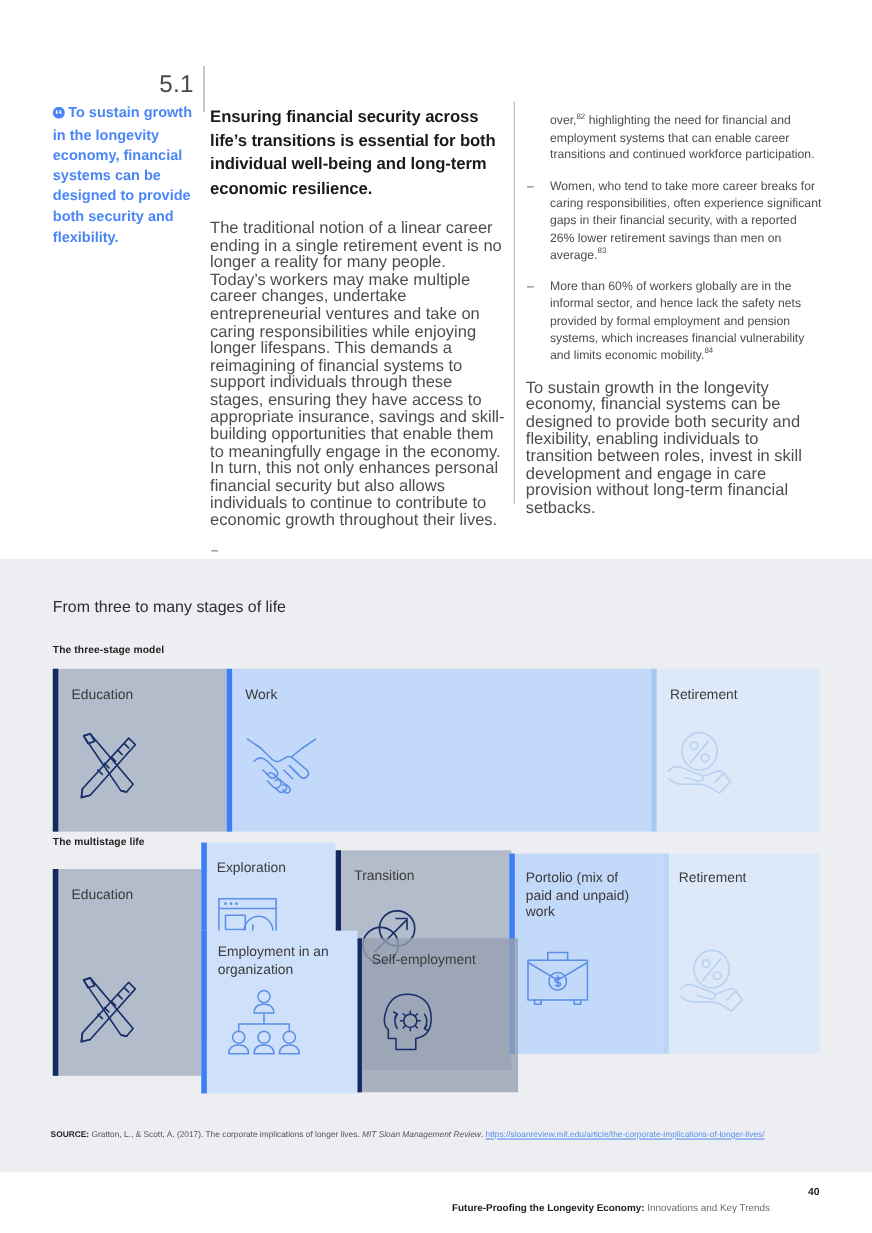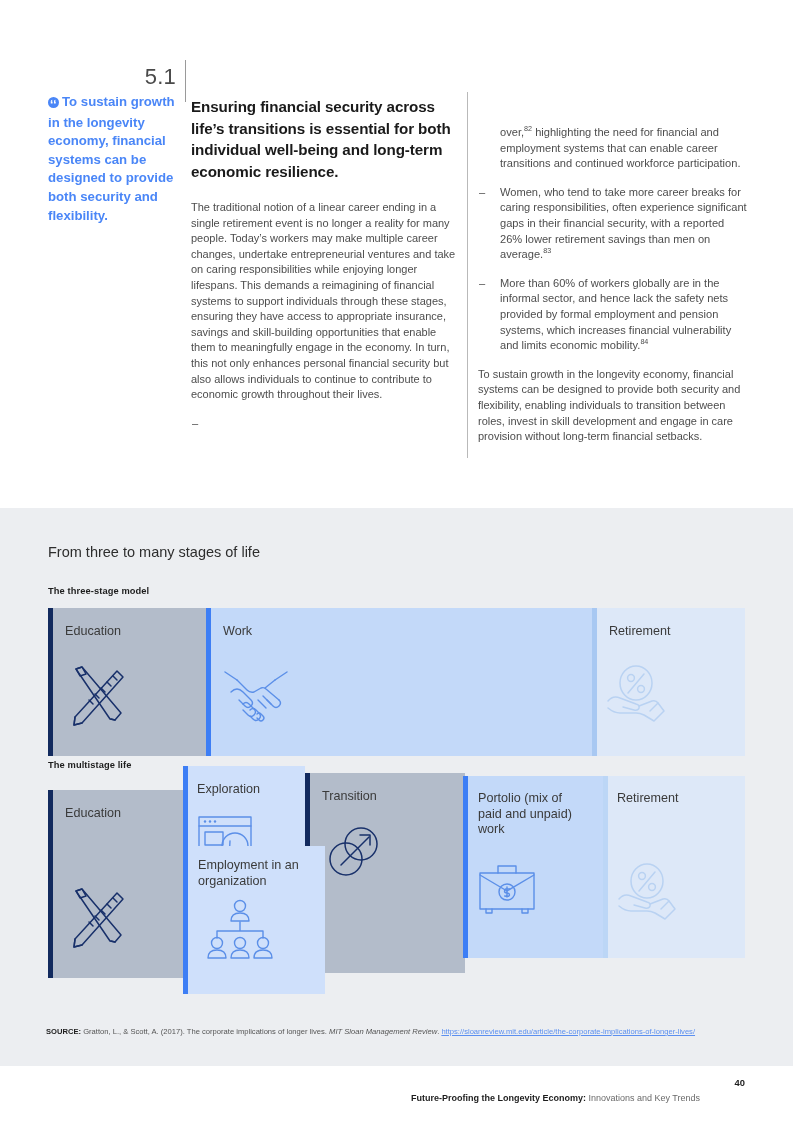--- a/index.html
+++ b/index.html
@@ -36,26 +36,26 @@
     font-size:13.2px;line-height:18.6px;font-weight:700;color:#4a86f7;
   }
   .quote-icon{display:inline-block;vertical-align:-2px;margin-right:3px;}
 
   
   .col1{position:absolute;left:191px;top:96px;width:268px;}
   .lede{
     font-size:15.2px;line-height:21.5px;font-weight:700;color:#1a1a1a;
     letter-spacing:-.1px;margin:0 0 18px 0;
   }
-  .body-p{font-size:11px;line-height:15.6px;color:#4d4d4d;margin:0 0 13px 0;}
+  .body-p{font-size:15px;line-height:15.6px;color:#4d4d4d;margin:0 0 13px 0;}
   .bullet{position:relative;padding-left:22px;font-size:11.1px;line-height:15.6px;color:#4d4d4d;margin:0 0 13px 0;}
   .bullet .dash{position:absolute;left:1px;top:0;color:#4d4d4d;}
 
   
-  .col2{position:absolute;left:478px;top:103px;width:270px;margin-top:22px;}
+  .col2{position:absolute;left:478px;top:103px;width:270px;}
   .col2 .body-p{margin-bottom:14px;}
   sup{font-size:7.2px;line-height:0;vertical-align:super;}
 
   
   .figcap{position:absolute;left:0;top:478px;width:793px;height:24px;}
   .figcap-label{
     position:absolute;left:60px;top:481px;width:116px;text-align:right;
     font-size:10.4px;letter-spacing:2.1px;color:#3f3f3f;font-weight:400;
   }
   .figcap-rule{position:absolute;left:185px;top:477px;width:1px;height:22px;background:#8c8c8c;}
@@ -271,20 +271,37 @@
         <circle cx="25" cy="15" r="3.4"></circle>
         <circle cx="35" cy="26" r="3.4"></circle>
         <path d="M38 11 L22 30"></path>
         <path d="M2 38 Q7 32 14 35 L30 41 Q34 42 33 45 Q32 48 28 47 L17 44"></path>
         <path d="M33 43 L46 38 Q50 37 52 40 L58 48 L48 58 L38 52 Q34 50 30 50 L14 50 Q8 50 2 45"></path>
         <path d="M52 40 L44 48"></path>
       </svg>
     </div>
   </div>
 
+  <div class="stage" style="left:324px;top:345px;width:147px;height:140px;background:rgba(150,160,178,0.78);z-index:20;">
+    <div class="edge" style="background:#122a5e;"></div>
+    <div class="slabel" style="left:14px;top:12px;">Self-employment</div>
+    <div class="sicon" style="left:20px;top:45px;">
+      <svg width="58" height="62" viewBox="0 0 58 62" fill="none" stroke="#18306a" stroke-width="1.4" stroke-linejoin="round" stroke-linecap="round">
+        <path d="M48 28 Q48 9 30 6 Q12 4 7 21 Q3 33 9 38 L9 46 L16 46 L16 56 L34 56 L34 46 Q48 44 48 28 Z"></path>
+        <circle cx="29" cy="30" r="6"></circle>
+        <path d="M29 21 L29 24 M29 36 L29 39 M20 30 L23 30 M35 30 L38 30
+                 M22.6 23.6 L24.7 25.7 M33.3 34.3 L35.4 36.4
+                 M35.4 23.6 L33.3 25.7 M24.7 34.3 L22.6 36.4"></path>
+        <path d="M17 24 Q13 30 17 37"></path>
+        <path d="M14 22 L17 24 L15 27"></path>
+        <path d="M42 37 Q46 31 42 24"></path>
+        <path d="M45 39 L42 37 L44 34"></path>
+      </svg>
+    </div>
+  </div>
 
   <div class="stage" style="left:183px;top:338px;width:142px;height:148px;background:#cfe0fb;z-index:22;">
     <div class="edge" style="background:#3d7ef5;"></div>
     <div class="slabel" style="left:15px;top:12px;width:112px;">Employment in an organization</div>
     <div class="sicon" style="left:22px;top:52px;">
       <svg width="70" height="62" viewBox="0 0 70 62" fill="none" stroke="#5b8fe8" stroke-width="1.4" stroke-linejoin="round" stroke-linecap="round">
         <circle cx="35" cy="8" r="5.5"></circle>
         <path d="M26 23 Q26 15 35 15 Q44 15 44 23 Z"></path>
         <path d="M35 24 L35 30 M12 40 L12 33 L58 33 L58 40 M35 30 L35 33"></path>
         <circle cx="12" cy="45" r="5.5"></circle>

